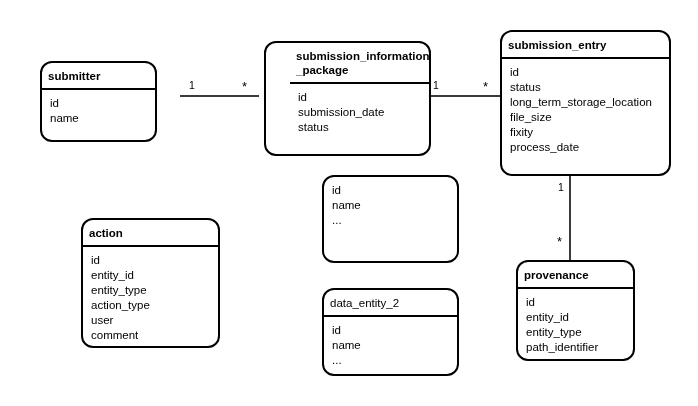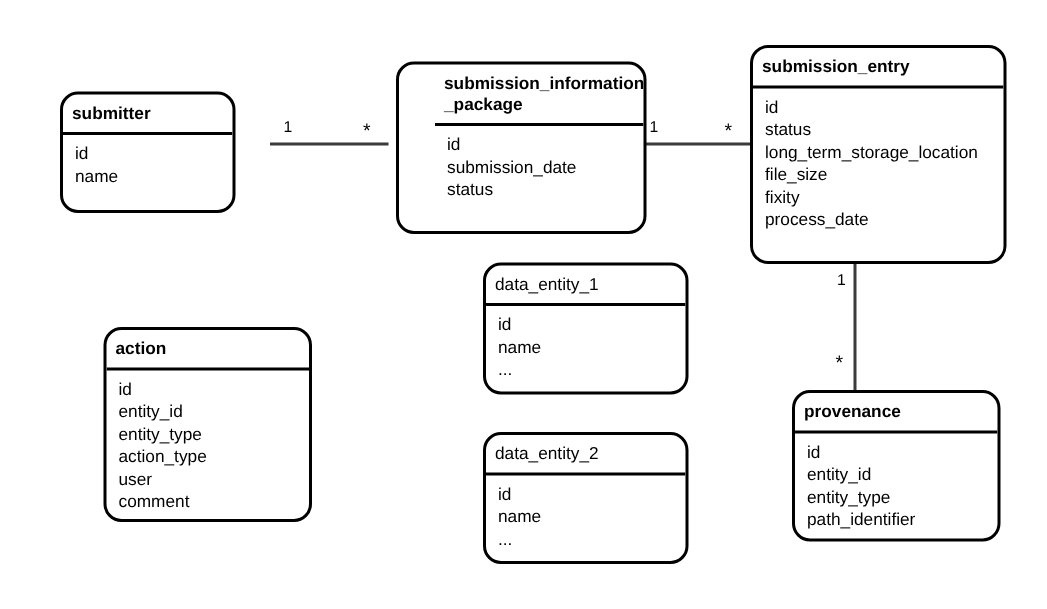--- a/index.html
+++ b/index.html
@@ -112,50 +112,49 @@
       <div class="attr">id</div>
       <div class="attr">status</div>
       <div class="attr">long_term_storage_location</div>
       <div class="attr">file_size</div>
       <div class="attr">fixity</div>
       <div class="attr">process_date</div>
     </div>
   </div>
 
   <div class="entity" style="left:322px; top:175px; width:137px; height:88px;">
-    <div class="entity-header plain">data_entity_1</div>
     <div class="entity-body">
       <div class="attr">id</div>
       <div class="attr">name</div>
       <div class="attr">...</div>
     </div>
   </div>
 
   <div class="entity" style="left:322px; top:288px; width:137px; height:88px;">
     <div class="entity-header plain">data_entity_2</div>
     <div class="entity-body">
       <div class="attr">id</div>
       <div class="attr">name</div>
       <div class="attr">...</div>
     </div>
   </div>
 
-  <div class="entity" style="left:69px; top:218px; width:139px; height:130px;">
+  <div class="entity" style="left:81px; top:218px; width:139px; height:130px;">
     <div class="entity-header">action</div>
     <div class="entity-body">
       <div class="attr">id</div>
       <div class="attr">entity_id</div>
       <div class="attr">entity_type</div>
       <div class="attr">action_type</div>
       <div class="attr">user</div>
       <div class="attr">comment</div>
     </div>
   </div>
 
-  <div class="entity" style="left:528px; top:260px; width:139px; height:101px;">
+  <div class="entity" style="left:516px; top:260px; width:119px; height:101px;">
     <div class="entity-header">provenance</div>
     <div class="entity-body">
       <div class="attr">id</div>
       <div class="attr">entity_id</div>
       <div class="attr">entity_type</div>
       <div class="attr">path_identifier</div>
     </div>
   </div>
 
 </div>

